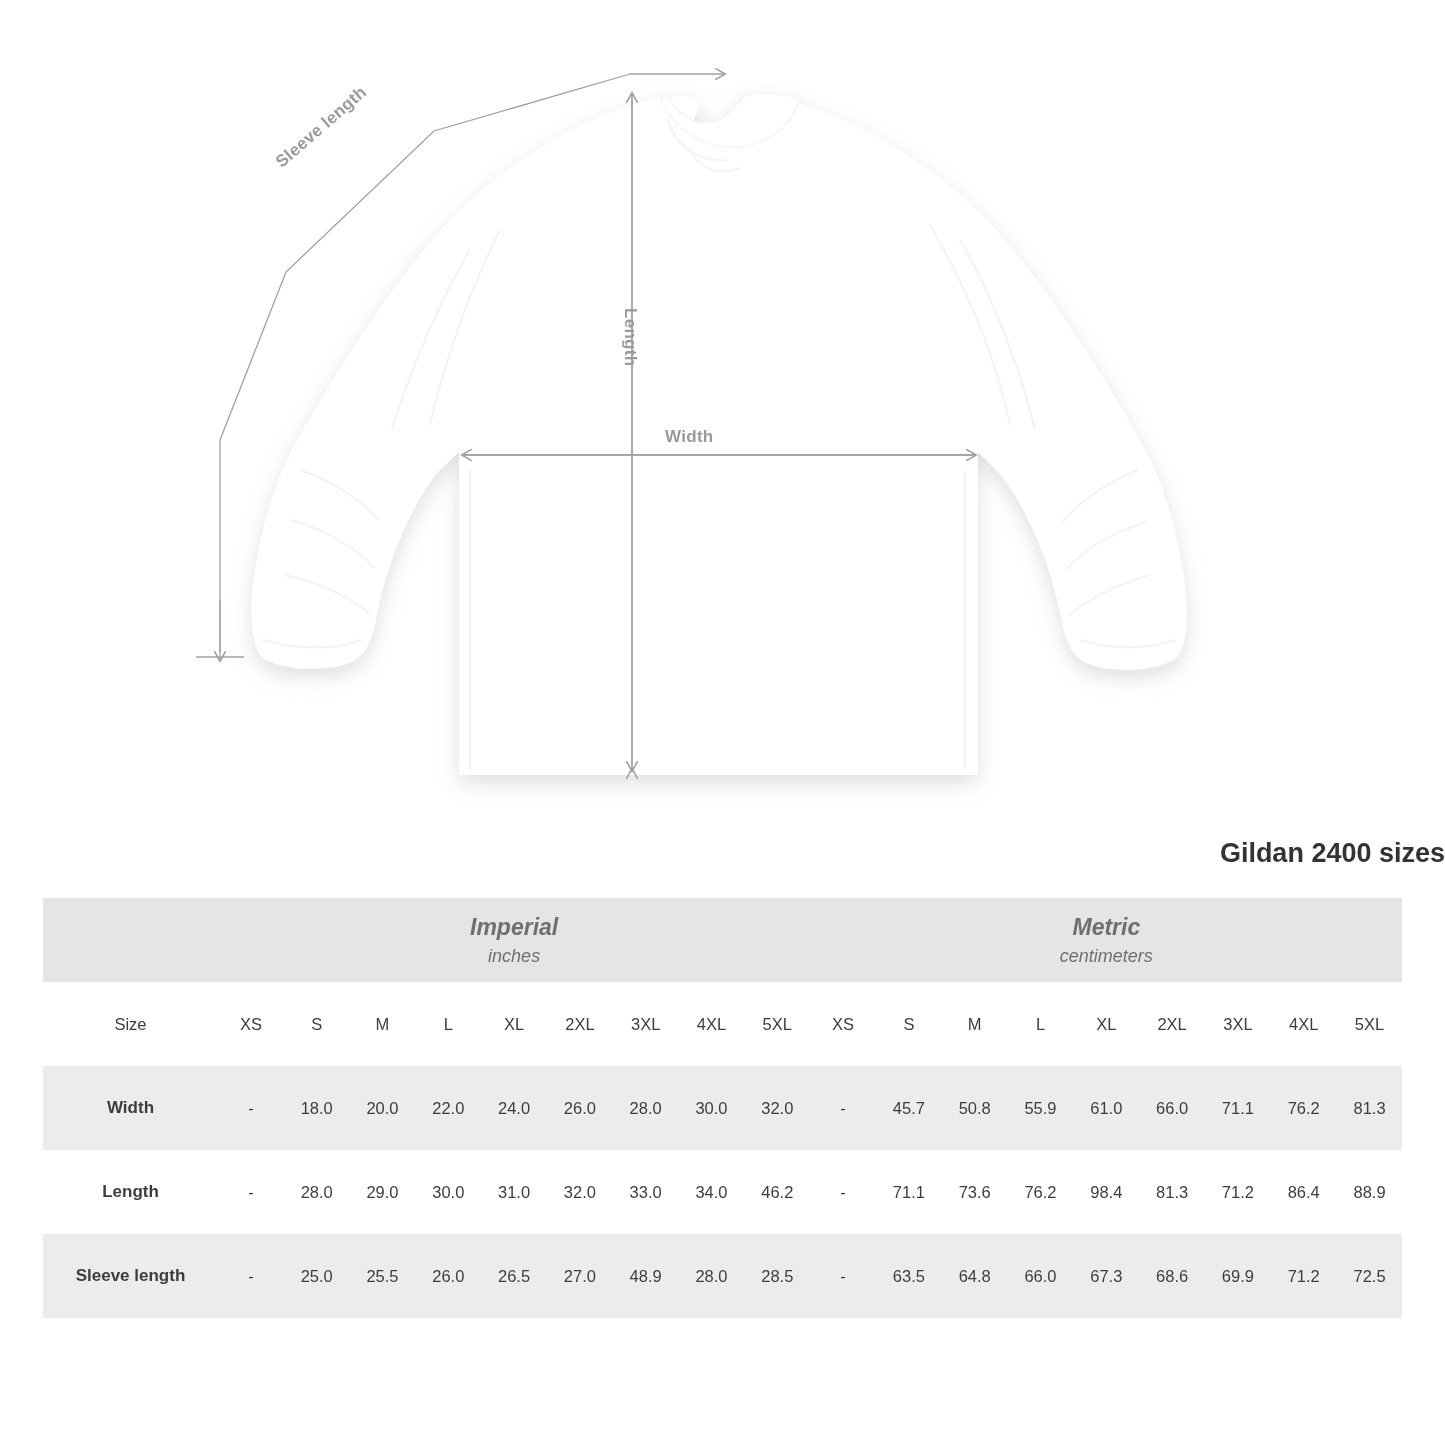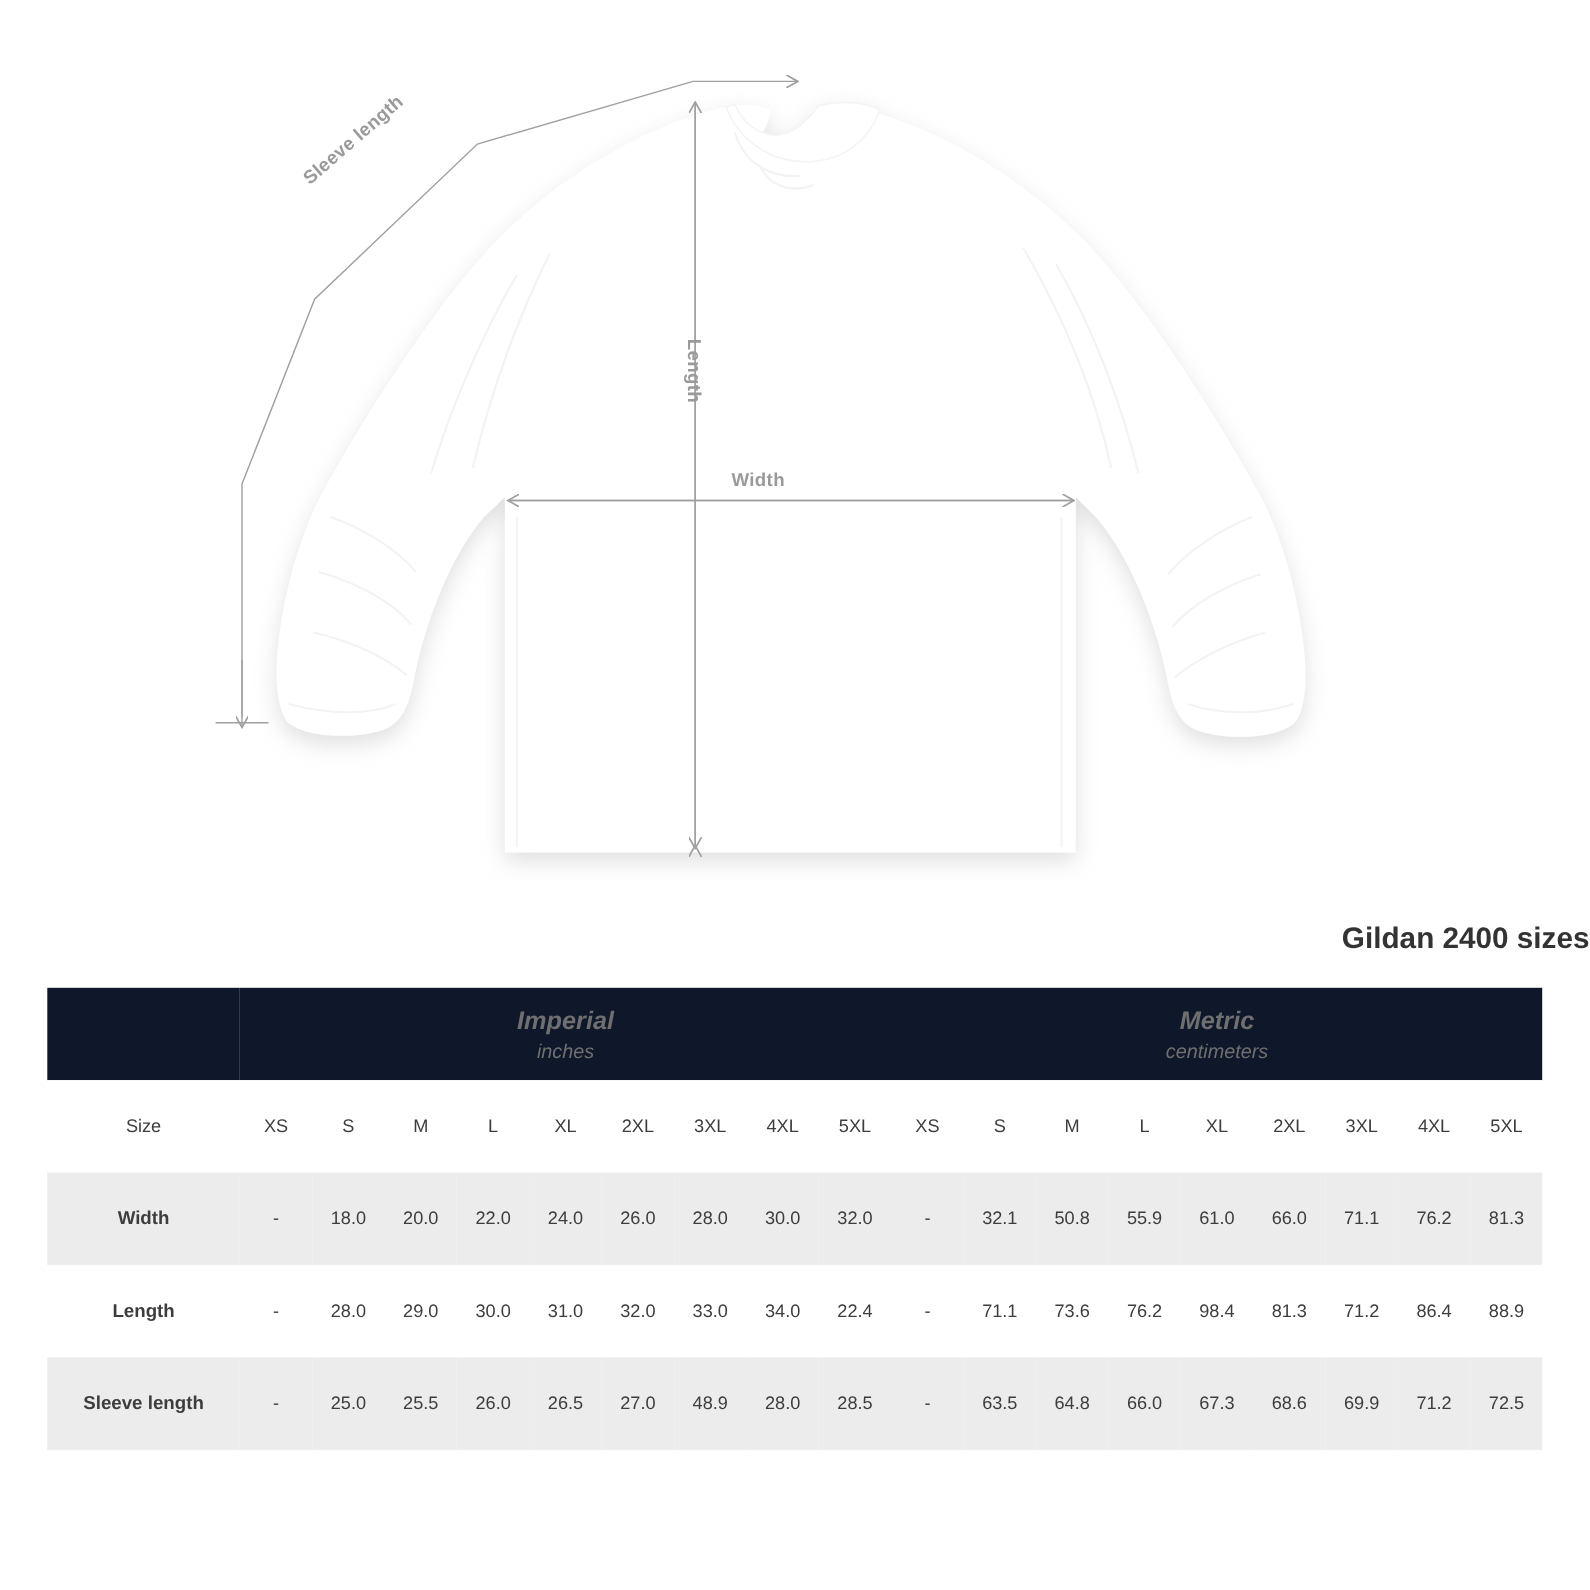--- a/index.html
+++ b/index.html
@@ -86,21 +86,21 @@
     font-size: 16.5px;
     color: #3d3d3d;
     padding: 0;
     height: 84px;
     vertical-align: middle;
     font-weight: normal;
   }
 
   
   .unit-row td {
-    background: #0f172a;
+    background: #e5e5e5;
     height: 120px;
     vertical-align: middle;
   }
   .unit-name {
     font-size: 23px;
     font-style: italic;
     font-weight: bold;
     color: #6f6f6f;
     line-height: 1.25;
   }
@@ -292,41 +292,41 @@
         <td>-</td>
         <td>18.0</td>
         <td>20.0</td>
         <td>22.0</td>
         <td>24.0</td>
         <td>26.0</td>
         <td>28.0</td>
         <td>30.0</td>
         <td>32.0</td>
         <td>-</td>
-        <td>32.1</td>
+        <td>45.7</td>
         <td>50.8</td>
         <td>55.9</td>
         <td>61.0</td>
         <td>66.0</td>
         <td>71.1</td>
         <td>76.2</td>
         <td>81.3</td>
       </tr>
 
       <tr class="data-row">
         <td class="rowlabel">Length</td>
         <td>-</td>
         <td>28.0</td>
         <td>29.0</td>
         <td>30.0</td>
         <td>31.0</td>
         <td>32.0</td>
         <td>33.0</td>
         <td>34.0</td>
-        <td>22.4</td>
+        <td>46.2</td>
         <td>-</td>
         <td>71.1</td>
         <td>73.6</td>
         <td>76.2</td>
         <td>98.4</td>
         <td>81.3</td>
         <td>71.2</td>
         <td>86.4</td>
         <td>88.9</td>
       </tr>

